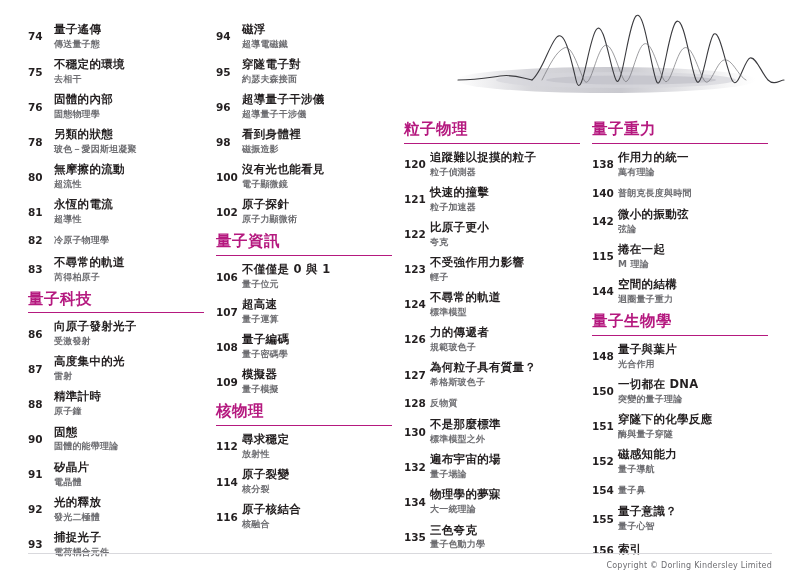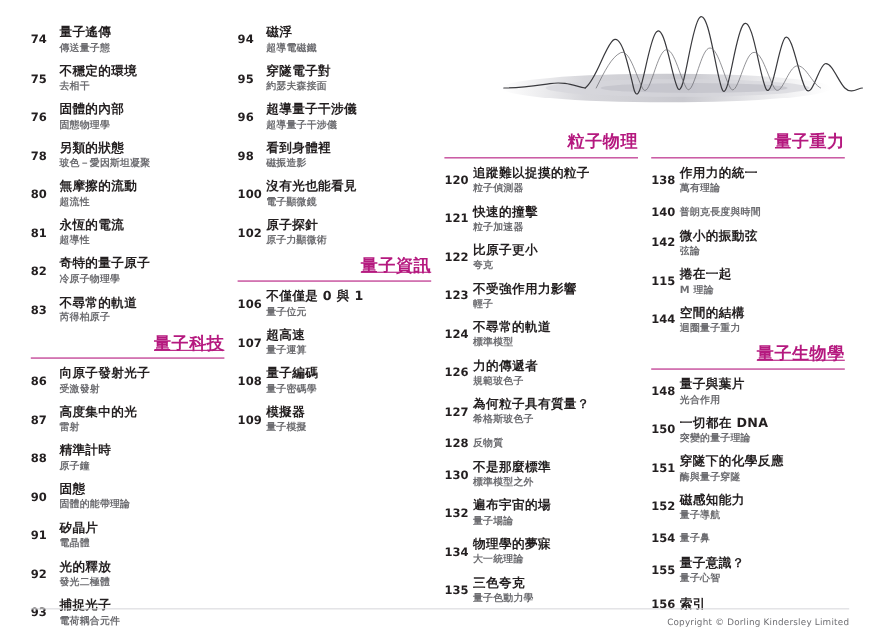--- a/index.html
+++ b/index.html
@@ -54,24 +54,22 @@
   
   .section-head {
     color: #b5197f;
     font-size: 15.5px;
     font-weight: bold;
     letter-spacing: 0.5px;
     margin: 0 0 6px 0;
     padding-bottom: 4px;
     border-bottom: 1.4px solid #b5197f;
     line-height: 1.2;
-    text-align: right;
   }
   .section-head.spaced {
-    text-decoration: underline;
   }
 
   
   .entry {
     display: flex;
     align-items: center;
     margin-bottom: 7px;
     font-weight: bold;
   }
   .entry-num {
@@ -202,21 +200,20 @@
         <div class="entry">
           <div class="entry-num">81</div>
           <div class="entry-body">
             <div class="entry-title">永恆的電流</div>
             <div class="entry-sub">超導性</div>
           </div>
         </div>
         <div class="entry">
           <div class="entry-num">82</div>
           <div class="entry-body">
-            <div class="entry-title">奇特的量子原子</div>
             <div class="entry-sub">冷原子物理學</div>
           </div>
         </div>
         <div class="entry">
           <div class="entry-num">83</div>
           <div class="entry-body">
             <div class="entry-title">不尋常的軌道</div>
             <div class="entry-sub">芮得柏原子</div>
           </div>
         </div>
@@ -349,20 +346,44 @@
         </div>
         <div class="entry">
           <div class="entry-num">109</div>
           <div class="entry-body">
             <div class="entry-title">模擬器</div>
             <div class="entry-sub">量子模擬</div>
           </div>
         </div>
       </div>
 
+      <div class="section">
+        <div class="section-head spaced">核物理</div>
+        <div class="entry">
+          <div class="entry-num">112</div>
+          <div class="entry-body">
+            <div class="entry-title">尋求穩定</div>
+            <div class="entry-sub">放射性</div>
+          </div>
+        </div>
+        <div class="entry">
+          <div class="entry-num">114</div>
+          <div class="entry-body">
+            <div class="entry-title">原子裂變</div>
+            <div class="entry-sub">核分裂</div>
+          </div>
+        </div>
+        <div class="entry">
+          <div class="entry-num">116</div>
+          <div class="entry-body">
+            <div class="entry-title">原子核結合</div>
+            <div class="entry-sub">核融合</div>
+          </div>
+        </div>
+      </div>
 
     </div>
 
     <div class="col col-3">
       <div class="section">
         <div class="section-head">粒子物理</div>
         <div class="entry">
           <div class="entry-num">120</div>
           <div class="entry-body">
             <div class="entry-title">追蹤難以捉摸的粒子</div>

